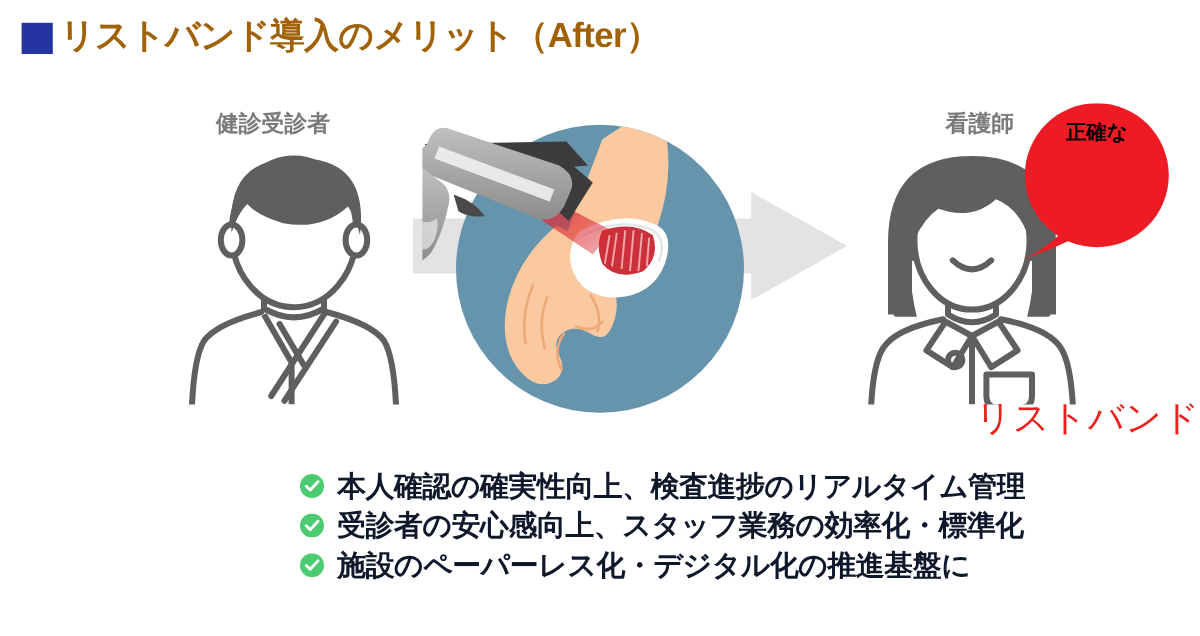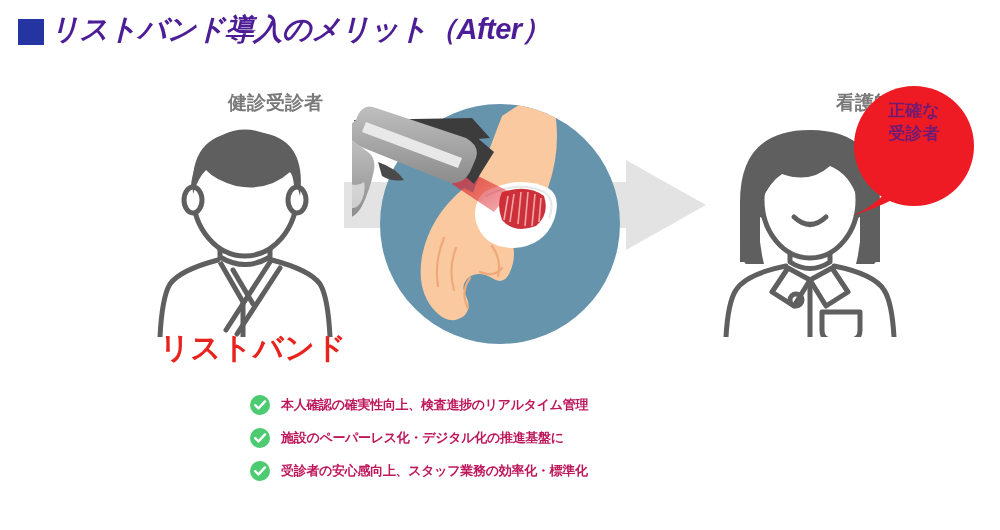--- a/index.html
+++ b/index.html
@@ -28,34 +28,32 @@
   #title-square {
     width: 26px;
     height: 26px;
     background: #2434a0;
     flex: 0 0 auto;
     margin-top: 3px;
   }
   #title-text {
     font-size: 29px;
     font-weight: bold;
-    color: #4c1d95;
+    color: #a16207;
     letter-spacing: -0.5px;
     white-space: nowrap;
-    font-style: italic;
   }
 
   
   .person-caption {
     position: absolute;
     font-size: 19px;
     font-weight: bold;
     color: #7a7a7a;
     white-space: nowrap;
-    margin-left: 48px;
   }
   #caption-patient { left: 180px; top: 90px; }
   #caption-nurse   { left: 788px; top: 90px; }
 
   
   #flow-arrow {
     position: absolute;
     left: 344px;
     top: 160px;
     width: 362px;
@@ -94,39 +92,39 @@
     top: 86px;
     width: 132px;
     height: 132px;
   }
   #speech-bubble-text {
     position: absolute;
     left: 848px;
     top: 99px;
     width: 132px;
     text-align: center;
-    color: #701a75;
+    color: #000000;
     font-size: 17px;
     font-weight: bold;
     line-height: 1.38;
     letter-spacing: 0px;
     pointer-events: none;
   }
   #speech-bubble-text span { display: block; }
 
   
   #wristband-label {
     position: absolute;
     left: 0;
     top: 328px;
     width: 1000px;
-    text-align: center;
+    text-align: right;
     color: #e8231d;
     font-size: 30px;
-    font-weight: bold;
+    font-weight: normal;
     letter-spacing: 0.5px;
   }
   #wristband-label-inner { margin-left: -494px; }
 
   
   #benefits {
     position: absolute;
     left: 250px;
     top: 392px;
     display: flex;
@@ -134,23 +132,23 @@
     gap: 8px;
   }
   .benefit-item {
     display: flex;
     align-items: center;
     gap: 11px;
     height: 25px;
   }
   .check-icon { flex: 0 0 auto; width: 20px; height: 20px; display: block; }
   .benefit-text {
-    font-size: 13px;
+    font-size: 24px;
     font-weight: bold;
-    color: #be185d;
+    color: #0f172a;
     letter-spacing: -0.3px;
     white-space: nowrap;
   }
 </style>
 </head>
 <body>
 
 <div id="title-row">
   <div id="title-square"></div>
   <div id="title-text">リストバンド導入のメリット（After）</div>
@@ -285,42 +283,41 @@
     <path d="M26,66 Q44,72 52,84 Q40,86 30,80 Z" fill="#4A4A4A"></path>
   </g>
 </svg>
 
 <svg id="speech-bubble" viewBox="0 0 132 132">
   <circle cx="66" cy="60" r="60" fill="#EE1B24"></circle>
   <path d="M40,104 Q24,122 4,130 Q28,122 44,114 Z" fill="#EE1B24"></path>
 </svg>
 <div id="speech-bubble-text">
   <span>正確な</span>
-  <span>受診者</span>
 </div>
 
 <div id="wristband-label">
   <span id="wristband-label-inner">リストバンド</span>
 </div>
 
 <div id="benefits">
   <div class="benefit-item">
     <svg class="check-icon" viewBox="0 0 20 20">
       <circle cx="10" cy="10" r="10" fill="#4CCB70"></circle>
       <path d="M5.2,10.2 L8.5,13.4 L15,6.4" fill="none" stroke="#ffffff" stroke-width="2.4" stroke-linecap="round" stroke-linejoin="round"></path>
     </svg>
     <div class="benefit-text">本人確認の確実性向上、検査進捗のリアルタイム管理</div>
   </div>
   <div class="benefit-item">
     <svg class="check-icon" viewBox="0 0 20 20">
       <circle cx="10" cy="10" r="10" fill="#4CCB70"></circle>
       <path d="M5.2,10.2 L8.5,13.4 L15,6.4" fill="none" stroke="#ffffff" stroke-width="2.4" stroke-linecap="round" stroke-linejoin="round"></path>
     </svg>
-    <div class="benefit-text">施設のペーパーレス化・デジタル化の推進基盤に</div>
+    <div class="benefit-text">受診者の安心感向上、スタッフ業務の効率化・標準化</div>
   </div>
   <div class="benefit-item">
     <svg class="check-icon" viewBox="0 0 20 20">
       <circle cx="10" cy="10" r="10" fill="#4CCB70"></circle>
       <path d="M5.2,10.2 L8.5,13.4 L15,6.4" fill="none" stroke="#ffffff" stroke-width="2.4" stroke-linecap="round" stroke-linejoin="round"></path>
     </svg>
-    <div class="benefit-text">受診者の安心感向上、スタッフ業務の効率化・標準化</div>
+    <div class="benefit-text">施設のペーパーレス化・デジタル化の推進基盤に</div>
   </div>
 </div>
 
 </body></html>

